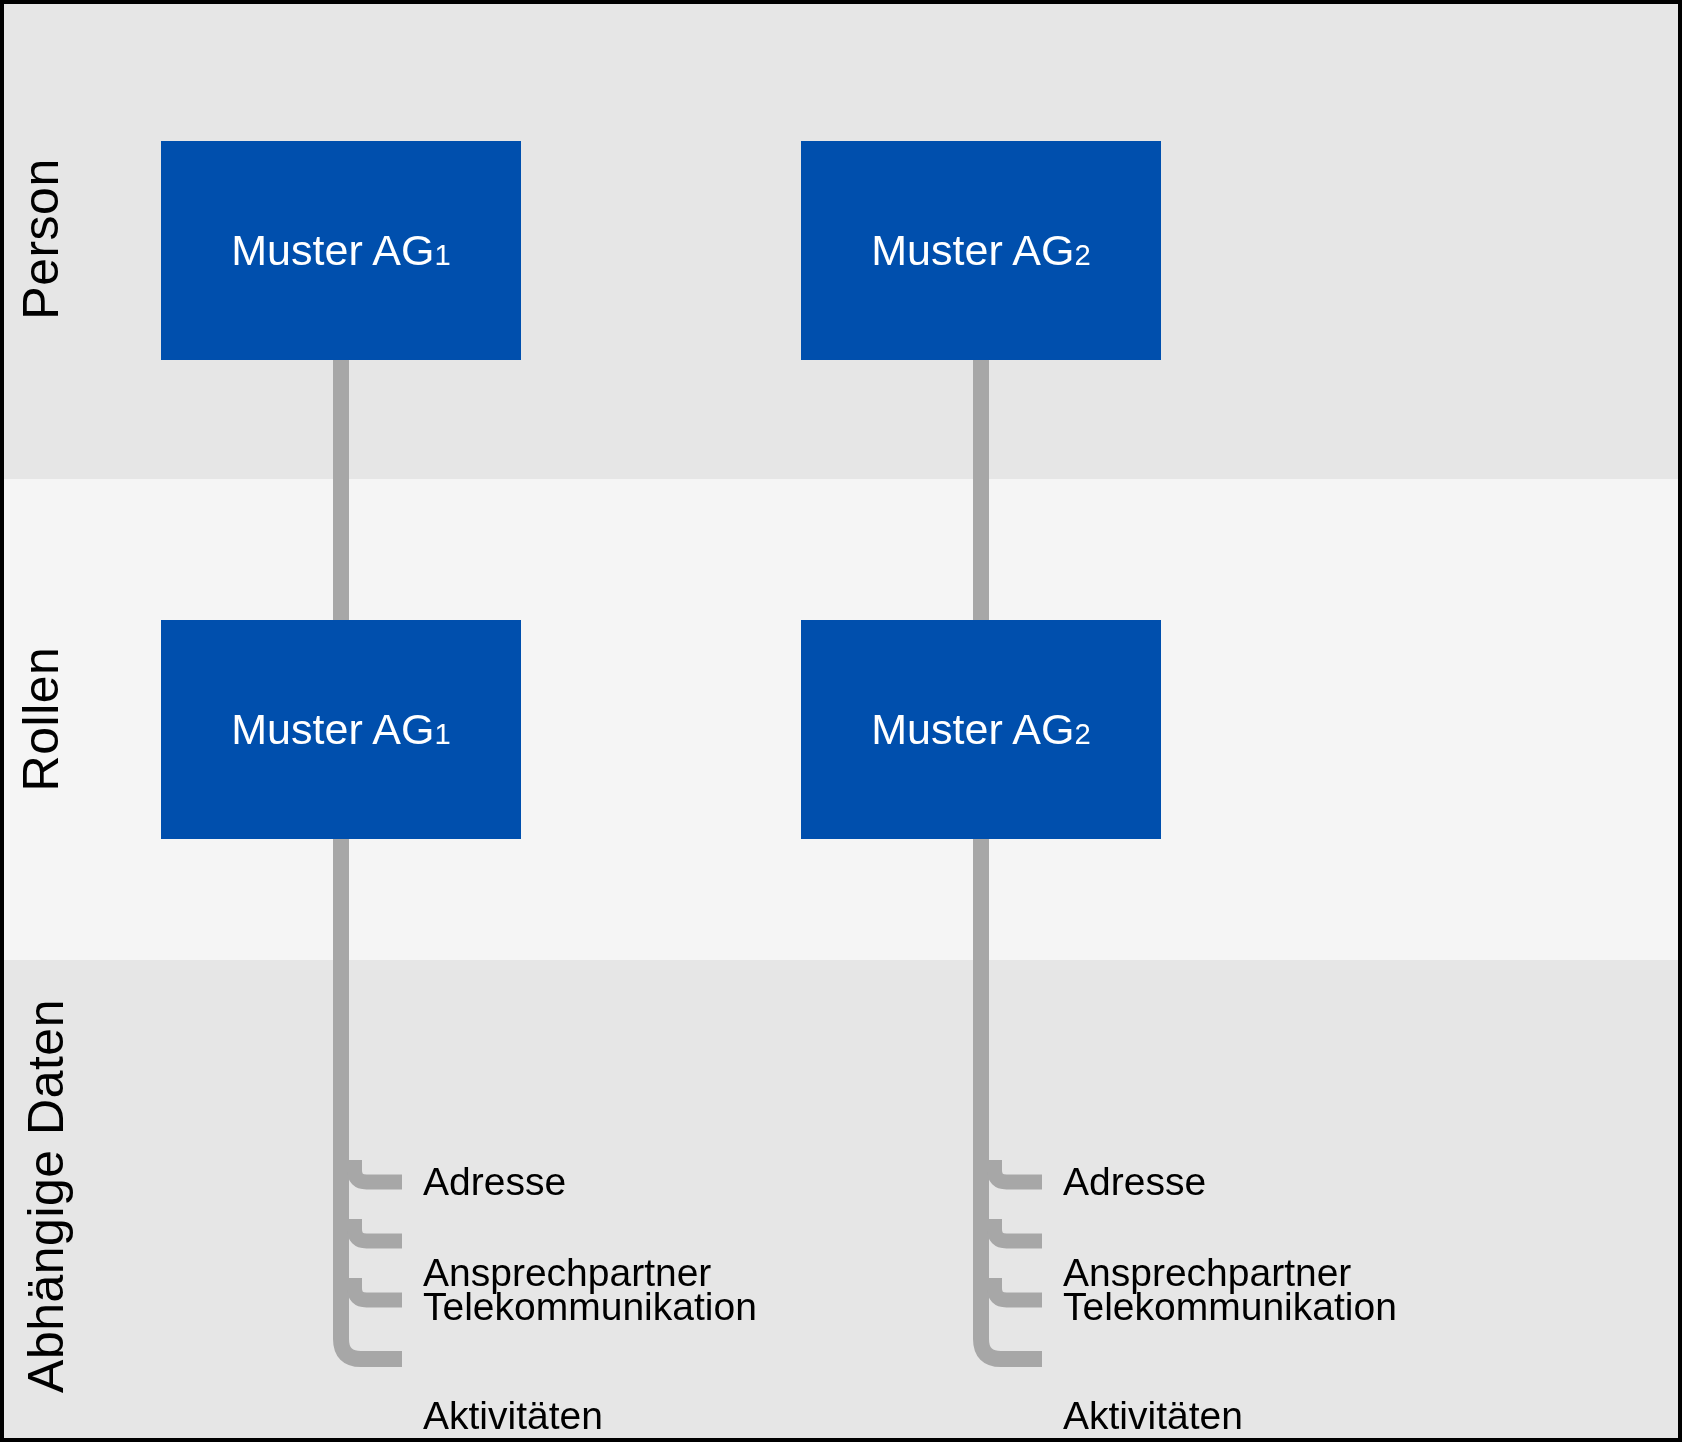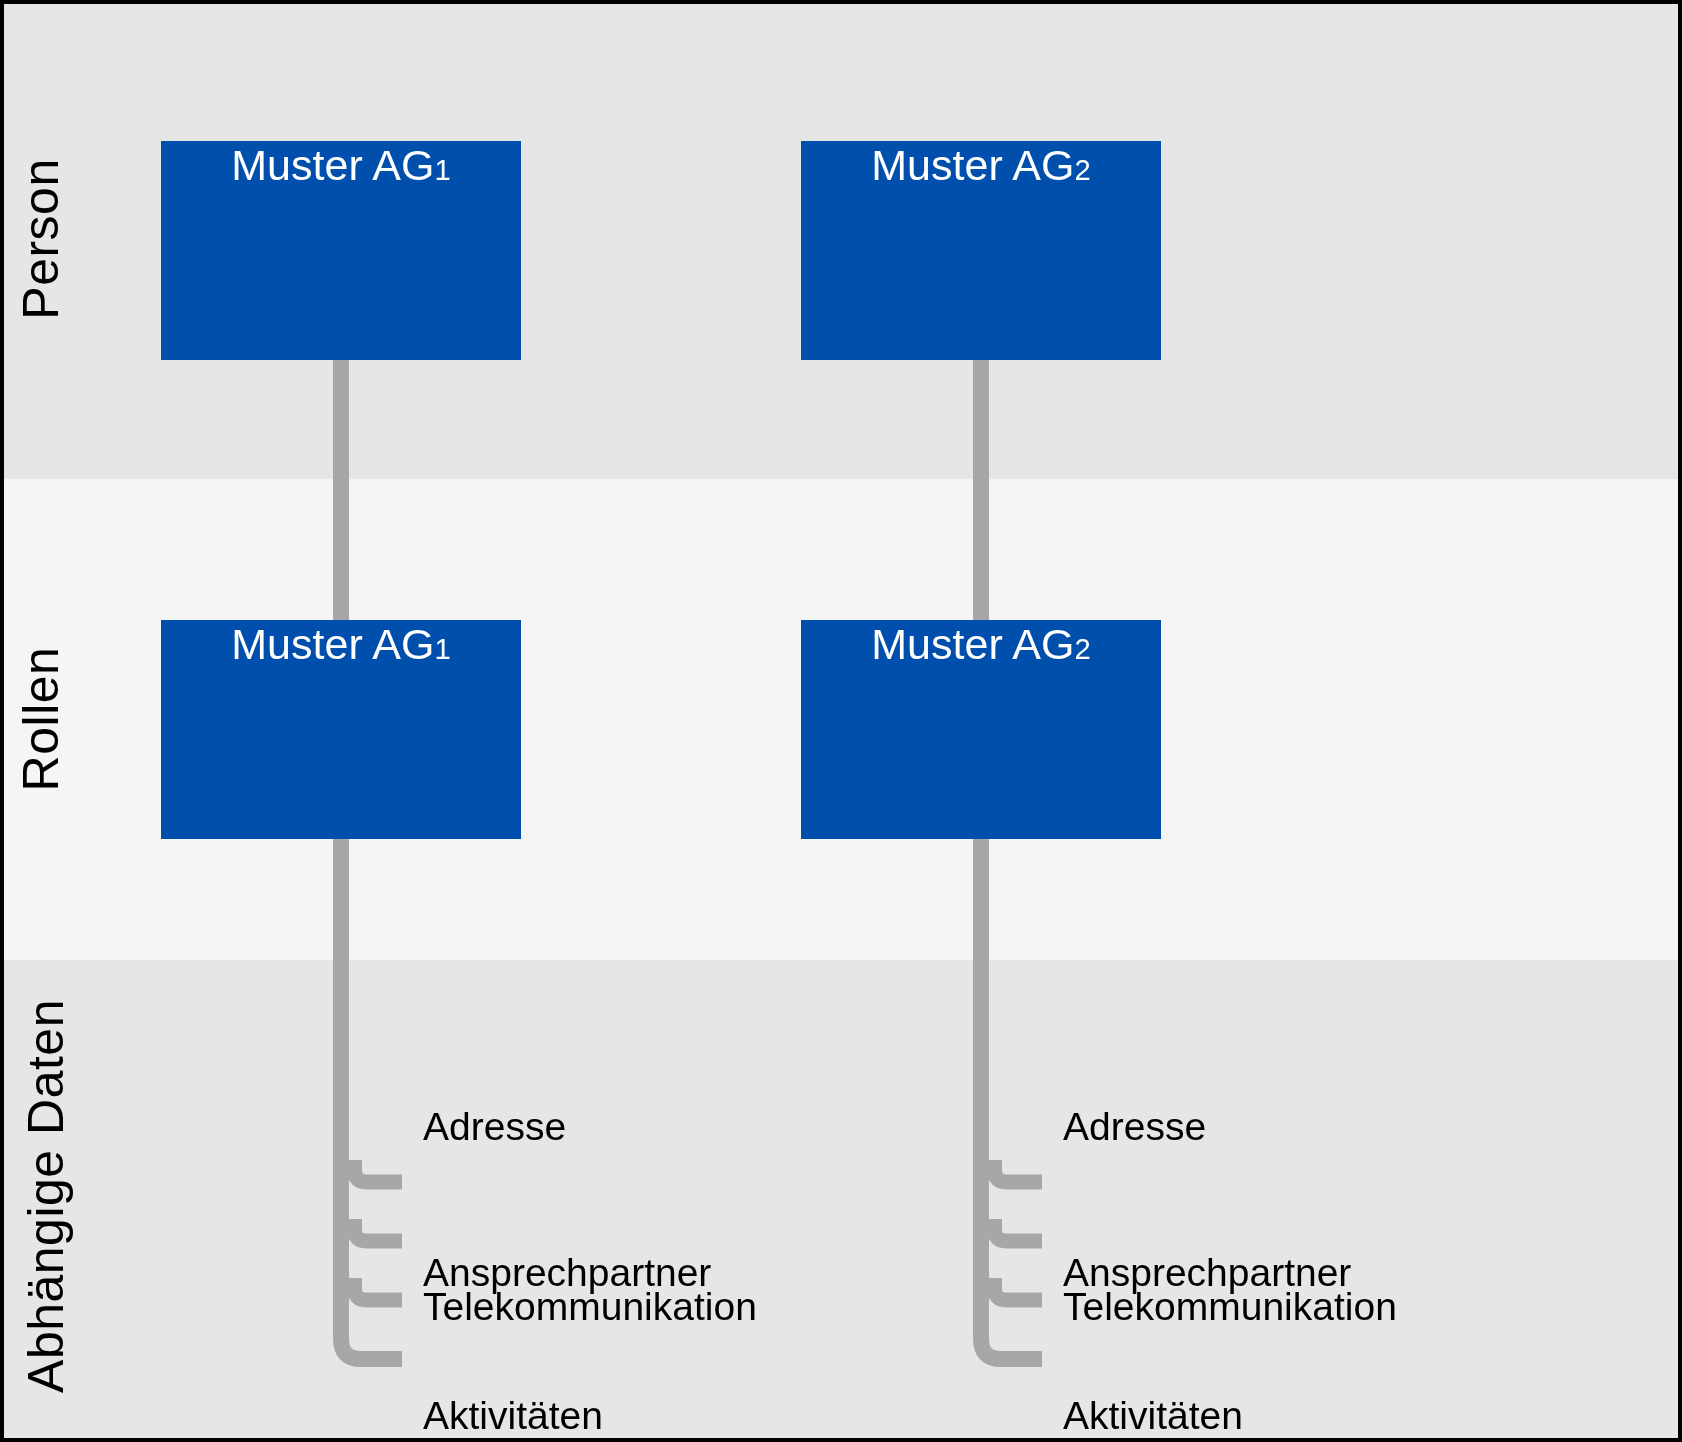--- a/index.html
+++ b/index.html
@@ -29,35 +29,35 @@
   }
   .lbl-person{left:41px;top:239px;}
   .lbl-rollen{left:41px;top:719px;}
   .lbl-daten{left:46px;top:1196px;}
   svg.connectors{position:absolute;left:0;top:0;z-index:1;}
   svg.connectors path{fill:none;stroke:var(--connector);}
   svg.connectors path.conn{stroke-width:16;}
   svg.connectors path.tooth{stroke-width:15;}
   .box{
     position:absolute;width:360px;height:219px;background:var(--box_blue);
-    color:var(--box_text);display:flex;align-items:flex-start;justify-content:center;
+    color:var(--box_text);display:flex;align-items:center;justify-content:center;
     font-size:43px;z-index:2;
   }
   .box .sub{font-size:0.68em;}
   .p0{left:161px;top:141px;}
   .r0{left:161px;top:620px;}
   .p1{left:801px;top:141px;}
   .r1{left:801px;top:620px;}
   .item{
     position:absolute;height:60px;line-height:60px;font-size:39px;
     color:var(--text);white-space:nowrap;z-index:2;
   }
   .c0{left:423px;}
   .c1{left:1063px;}
-  .iy0{top:1097px;} .iy1{top:1277px;} .iy2{top:1243px;text-align:right;} .iy3{top:1386px;}
+  .iy0{top:1152px;} .iy1{top:1277px;} .iy2{top:1243px;text-align:right;} .iy3{top:1386px;}
 </style>
 </head>
 <body>
 
 <div class="canvas">
 
   <div class="band b1"></div>
   <div class="band b2"></div>
   <div class="band b3"></div>
 

